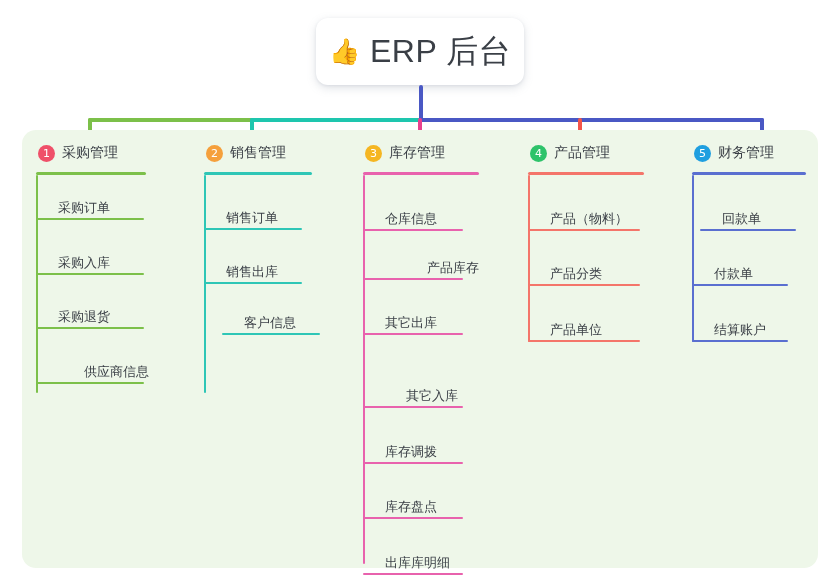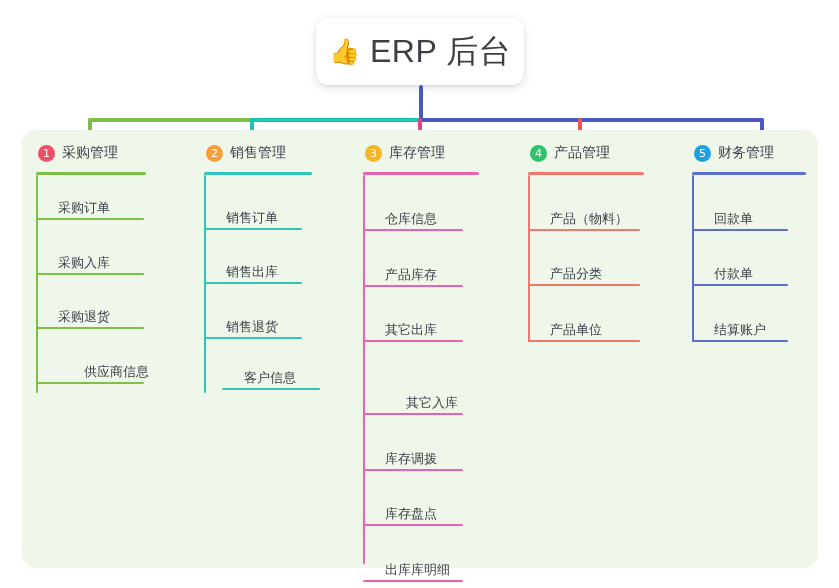--- a/index.html
+++ b/index.html
@@ -190,43 +190,39 @@
         <div class="leaves">
           <div class="spine" style="height: 218px; background: rgb(46, 198, 182);"></div>
           <div class="leaf" style="height: 54.5px;">
             <span class="leaf-text">销售订单</span>
             <div class="leaf-rule" style="width: 98px; background: rgb(46, 198, 182);"></div>
           </div>
           <div class="leaf" style="height: 54.5px;">
             <span class="leaf-text">销售出库</span>
             <div class="leaf-rule" style="width: 98px; background: rgb(46, 198, 182);"></div>
           </div>
-          <div class="leaf" style="height: 54.5px;">
-            <span class="leaf-text">销售退货</span>
-            <div class="leaf-rule" style="width: 98px; background: rgb(46, 198, 182);"></div>
-          </div>
           <div class="leaf" style="height: 51px; margin-left: 18px;">
             <span class="leaf-text">客户信息</span>
             <div class="leaf-rule" style="width: 98px; background: rgb(46, 198, 182);"></div>
           </div>
         </div>
       </div>
       <div class="column" style="left: 363px;">
         <div class="col-head">
           <span class="badge" style="background: rgb(245, 182, 34);">3</span>
           <span class="head-label">库存管理</span>
         </div>
         <div class="head-rule" style="width: 116px; background: rgb(232, 98, 173);"></div>
         <div class="leaves">
           <div class="spine" style="height: 388.5px; background: rgb(232, 98, 173);"></div>
           <div class="leaf" style="height: 55.5px;">
             <span class="leaf-text">仓库信息</span>
             <div class="leaf-rule" style="width: 100px; background: rgb(232, 98, 173);"></div>
           </div>
-          <div class="leaf" style="height: 56px;">
+          <div class="leaf" style="height: 49px; justify-content: flex-end;">
             <span class="leaf-text">产品库存</span>
             <div class="leaf-rule" style="width: 100px; background: rgb(232, 98, 173);"></div>
           </div>
           <div class="leaf" style="height: 55.5px;">
             <span class="leaf-text">其它出库</span>
             <div class="leaf-rule" style="width: 100px; background: rgb(232, 98, 173);"></div>
           </div>
           <div class="leaf" style="height: 73px; justify-content: center;">
             <span class="leaf-text">其它入库</span>
             <div class="leaf-rule" style="width: 100px; background: rgb(232, 98, 173);"></div>
@@ -268,21 +264,21 @@
         </div>
       </div>
       <div class="column" style="left: 692px;">
         <div class="col-head">
           <span class="badge" style="background: rgb(31, 159, 224);">5</span>
           <span class="head-label">财务管理</span>
         </div>
         <div class="head-rule" style="width: 114px; background: rgb(90, 111, 208);"></div>
         <div class="leaves">
           <div class="spine" style="height: 166.5px; background: rgb(90, 111, 208);"></div>
-          <div class="leaf" style="height: 55.5px;">
+          <div class="leaf" style="height: 55.5px; margin-left: 8px;">
             <span class="leaf-text">回款单</span>
             <div class="leaf-rule" style="width: 96px; background: rgb(90, 111, 208);"></div>
           </div>
           <div class="leaf" style="height: 55.5px;">
             <span class="leaf-text">付款单</span>
             <div class="leaf-rule" style="width: 96px; background: rgb(90, 111, 208);"></div>
           </div>
           <div class="leaf" style="height: 55.5px;">
             <span class="leaf-text">结算账户</span>
             <div class="leaf-rule" style="width: 96px; background: rgb(90, 111, 208);"></div>

